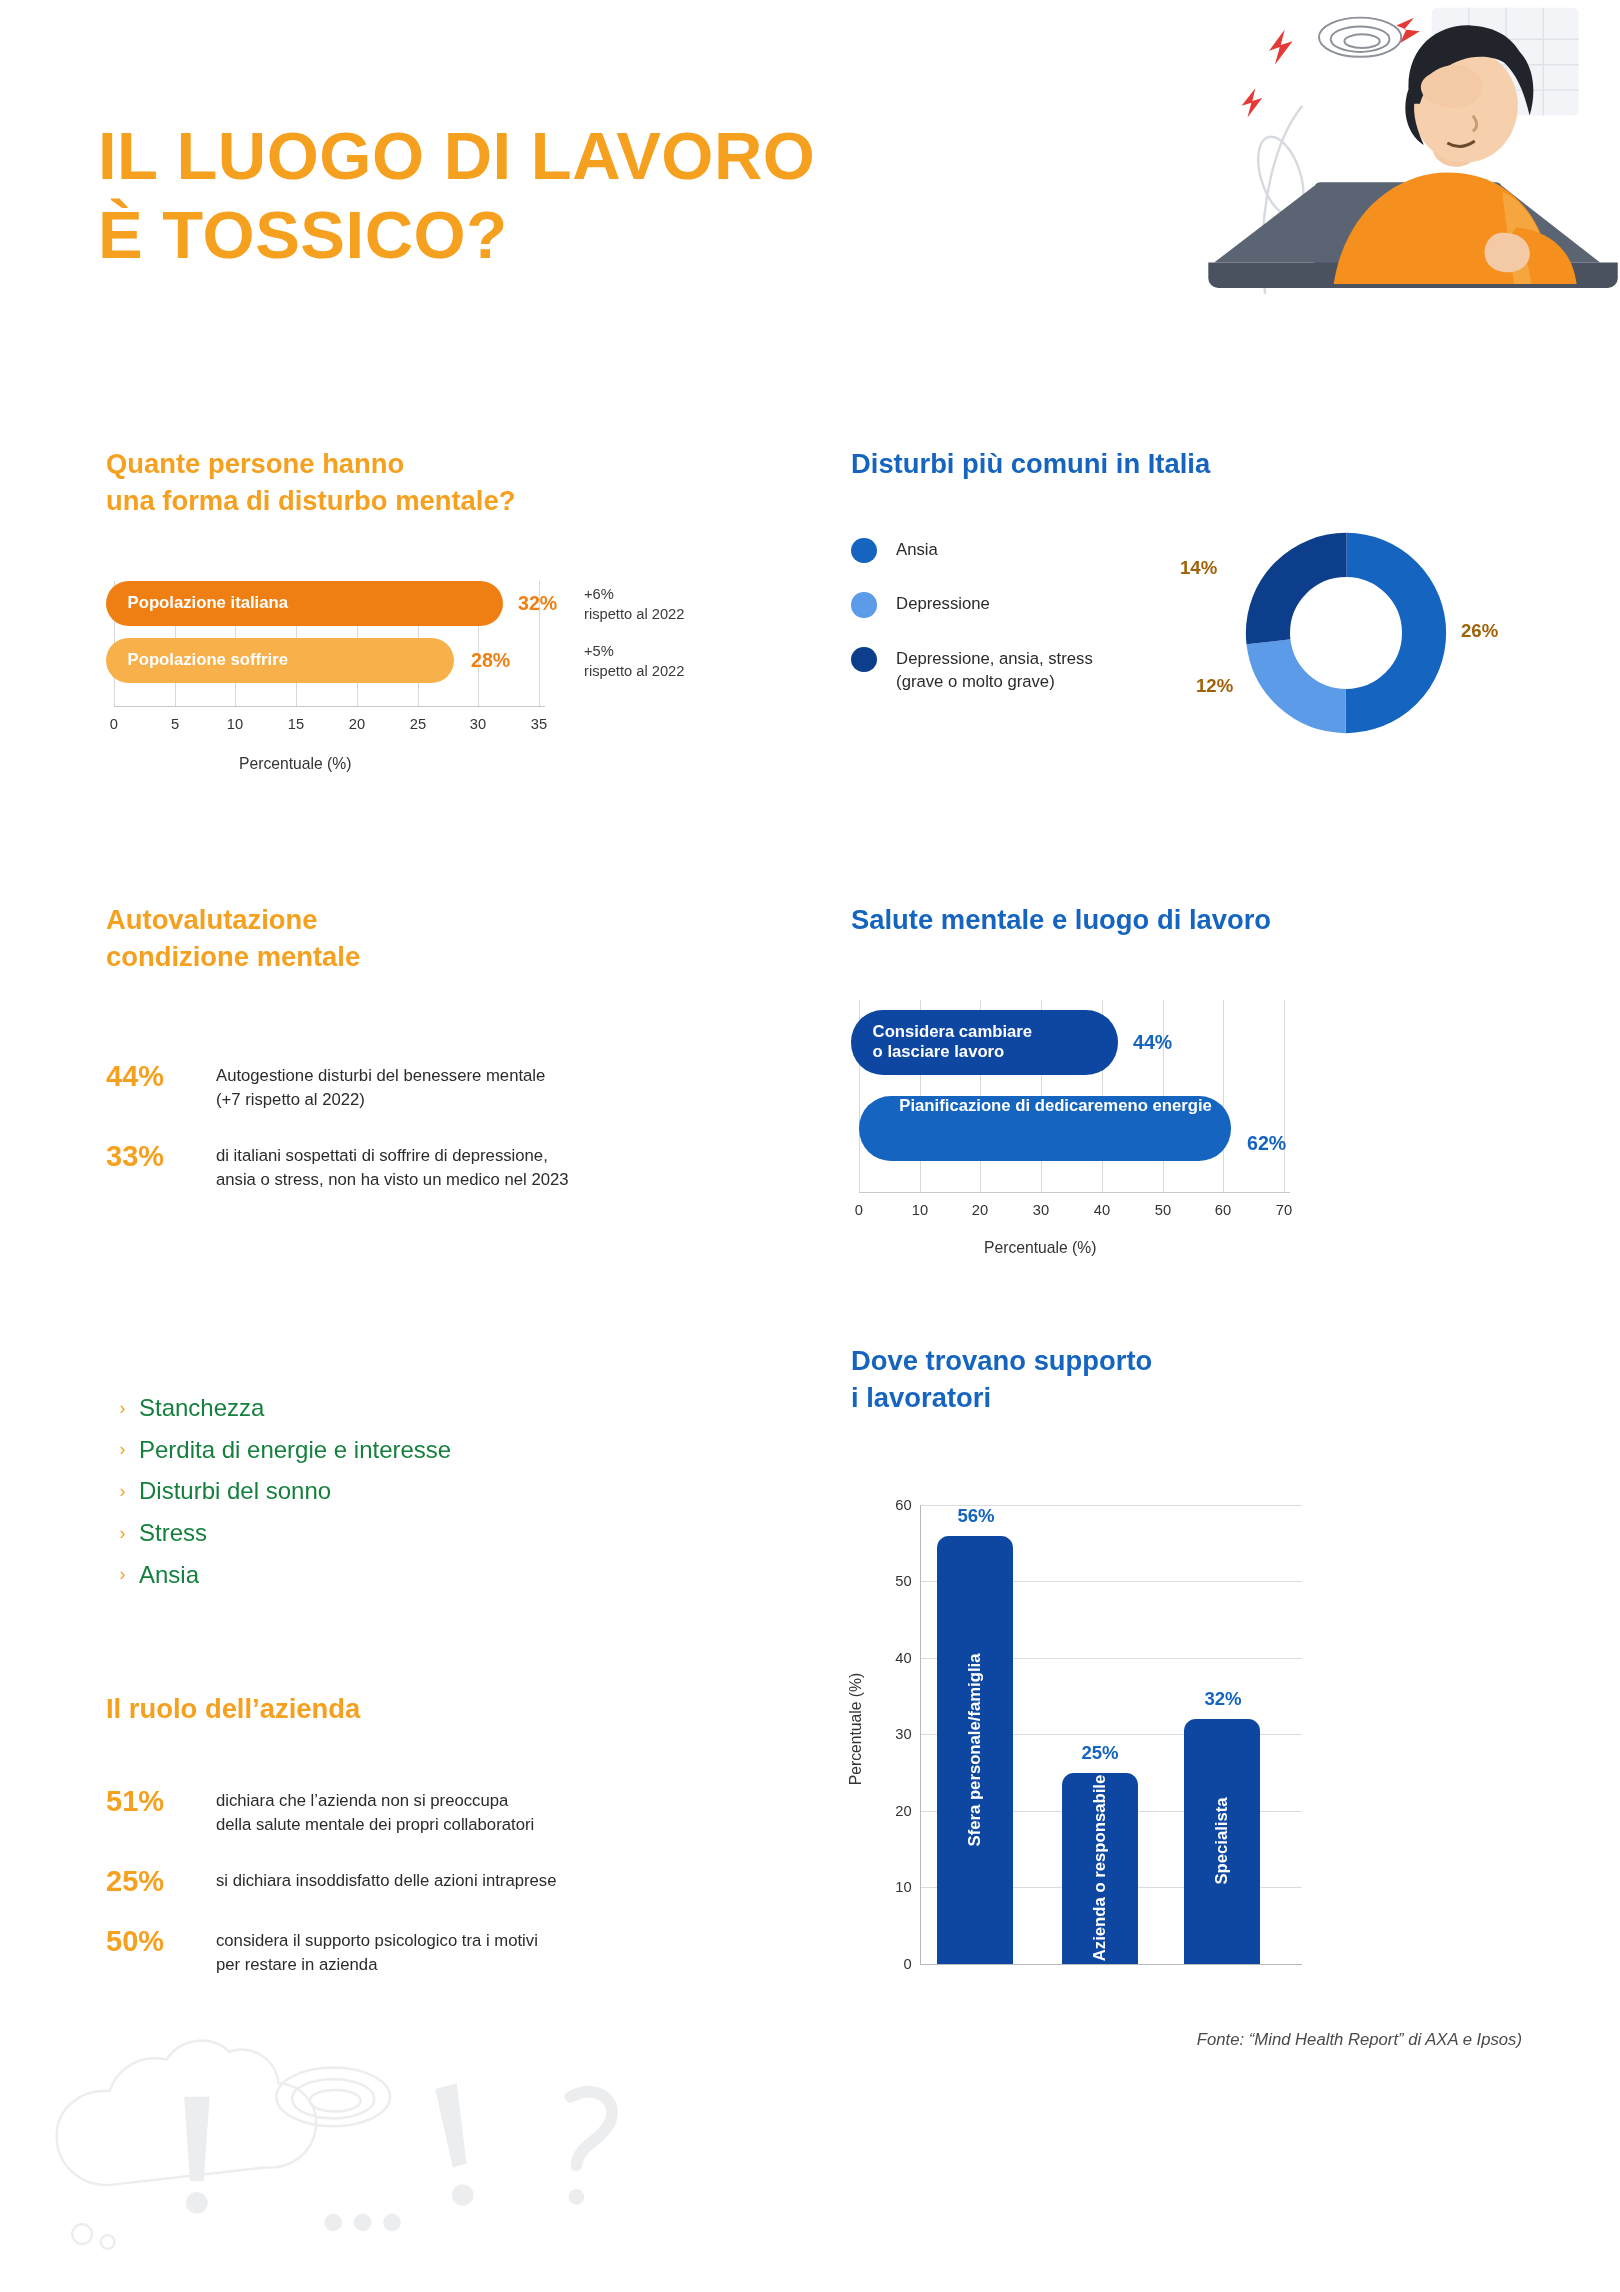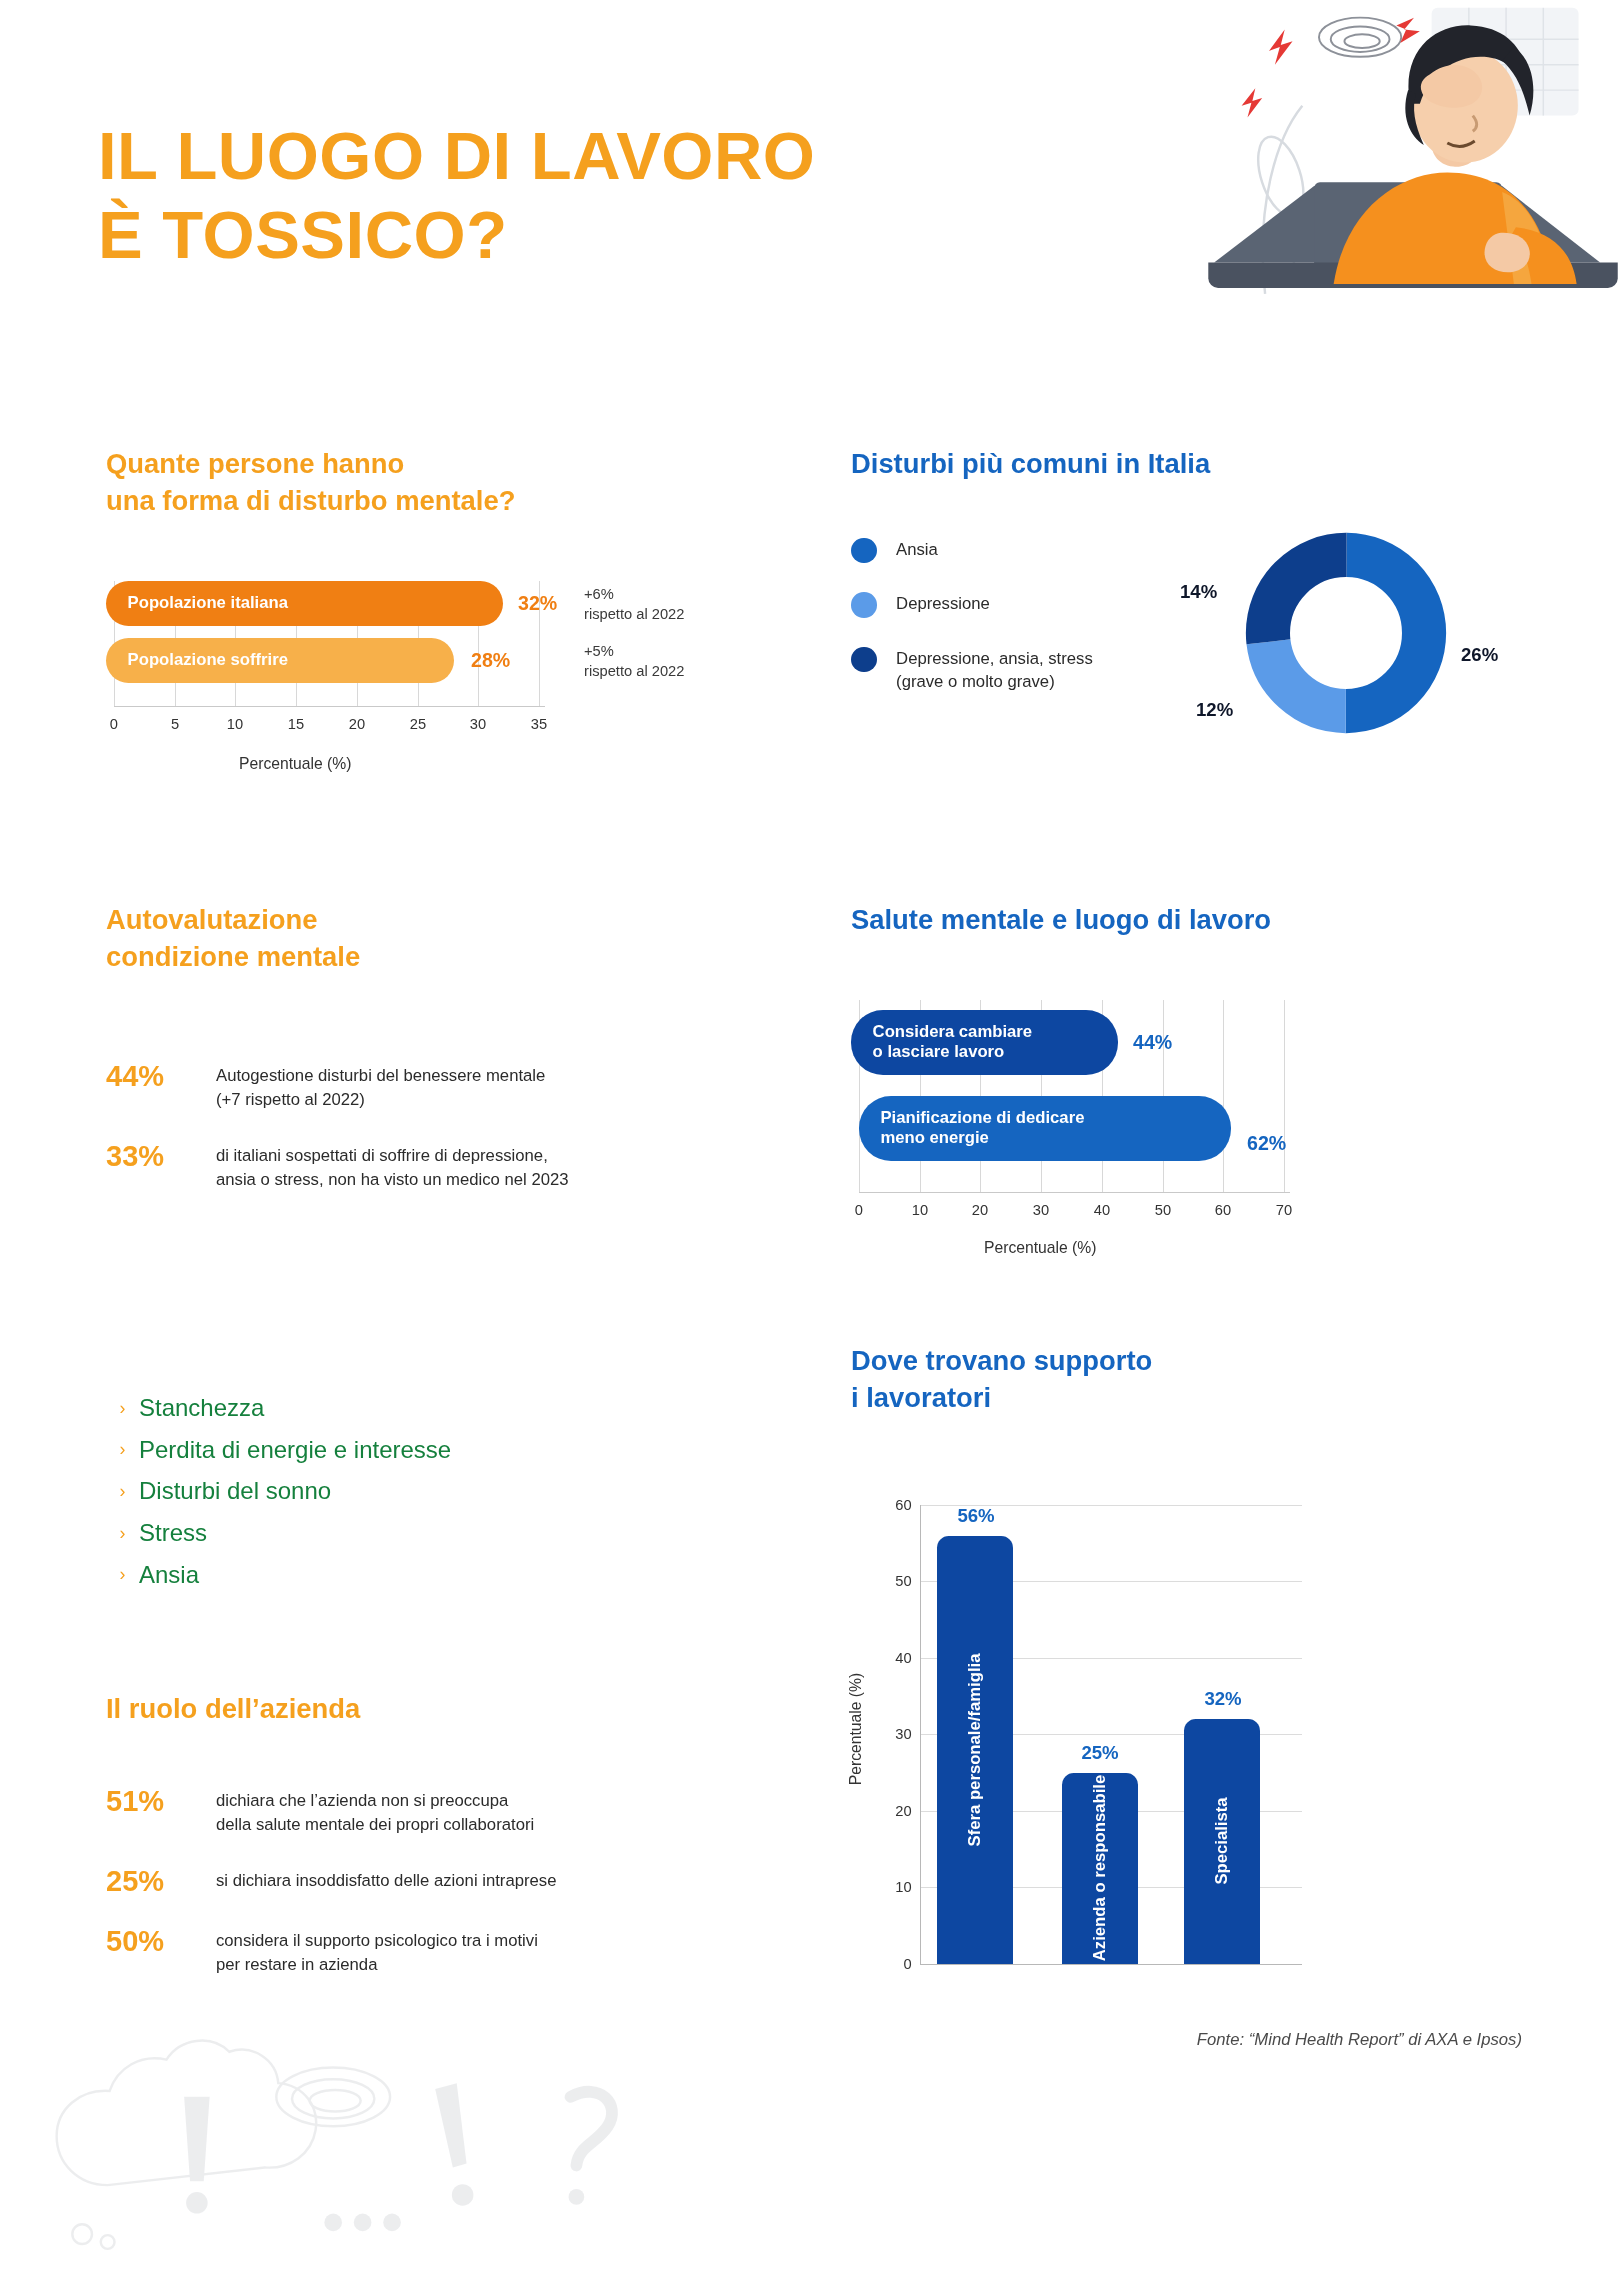--- a/index.html
+++ b/index.html
@@ -73,21 +73,21 @@
   
   .bullet { display: flex; align-items: center; margin-bottom: 13.7px; }
   .bullet .chev { color: #F5A01E; font-size: 17.6px; width: 33px; flex: 0 0 33px; text-align:center;}
   .bullet .txt { font-size: 24px; color: #15803d; }
 
   
   .legend-item { display: flex; align-items: flex-start; margin-bottom: 29px; }
   .legend-dot { width: 25.5px; height: 25.5px; border-radius: 50%; flex: 0 0 25.5px; margin-right: 19.6px; }
   .legend-label { font-size: 16.7px; color: #2b2b2b; line-height: 1.4; }
 
-  .donut-lbl { position: absolute; font-size: 18.6px; font-weight: bold; color: #0f172a; margin-top: 24px; }
+  .donut-lbl { position: absolute; font-size: 18.6px; font-weight: bold; color: #a16207; }
   .ytick { position: absolute; font-size: 14.7px; color: #333; transform: translateY(-50%); text-align: right; }
   .hgrid { position: absolute; height: 1px; background: #dcdcdc; }
 
   .source {
     position: absolute; font-style: italic; font-size: 16.7px; color: #4a4a4a;
   }
   .footer-art { position: absolute; left: 39px; bottom: 0; width: 608px; height: 255px; opacity: .35; }
   .logo { position: absolute; right: 98px; bottom: 96px; text-align: right; }
 </style>
 </head>
@@ -287,21 +287,21 @@
 
       <div style="position:relative; height:76px;">
         <div style="position:absolute; left:0; top:9.8px; width:267px; height:65px; border-radius:32px; background:#0D47A1; display:flex; flex-direction:column; justify-content:center; padding-left:21.6px;">
           <span style="color:#fff; font-size:16.7px; font-weight:bold;">Considera cambiare</span>
           <span style="color:#fff; font-size:16.7px; font-weight:bold;">o lasciare lavoro</span>
         </div>
         <div style="position:absolute; left:282px; top:31px; font-size:19.6px; font-weight:bold; color:#1565C0;">44%</div>
       </div>
 
       <div style="position:relative; height:76px; margin-top:13.7px;">
-        <div style="position:absolute; left:7.8px; top:5.9px; width:372px; height:65px; border-radius:32px; background:#1565C0; display:flex; flex-direction:column; justify-content:center; padding-left:21.6px;">
+        <div style="position:absolute; left:7.8px; top:5.9px; width:372px; height:65px; border-radius:32px; background:#1565C0; display:flex; flex-direction:row; justify-content:center; padding-left:21.6px;">
           <span style="color:#fff; font-size:16.7px; font-weight:bold;">Pianificazione di dedicare</span>
           <span style="color:#fff; font-size:16.7px; font-weight:bold;">meno energie</span>
         </div>
         <div style="position:absolute; left:396px; top:42px; font-size:19.6px; font-weight:bold; color:#1565C0;">62%</div>
       </div>
 
       <div class="axis-line" style="left:7.8px; top:192px; width:431px;"></div>
       <div class="tick" style="left:7.8px;   top:202px;">0</div>
       <div class="tick" style="left:69px;  top:202px;">10</div>
       <div class="tick" style="left:129px; top:202px;">20</div>

